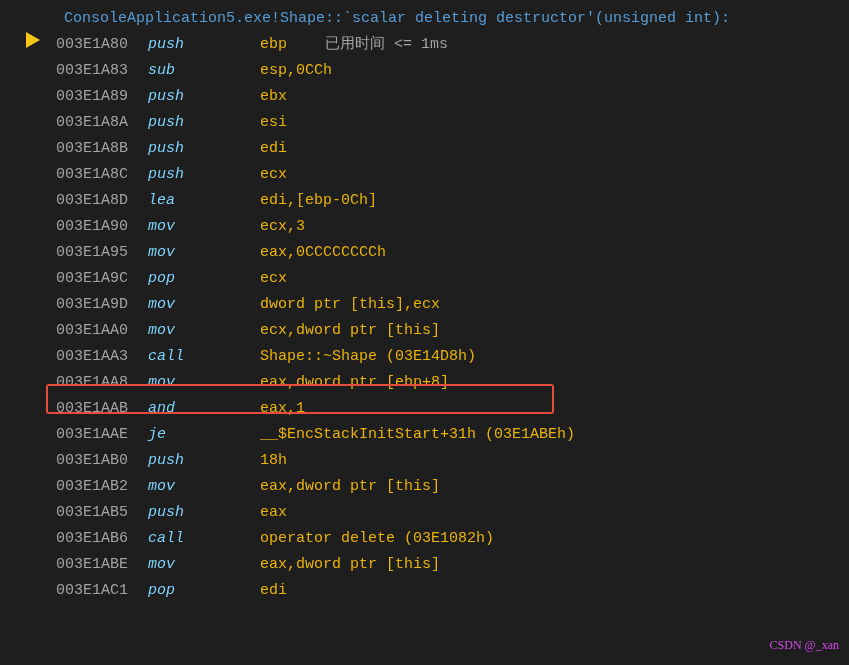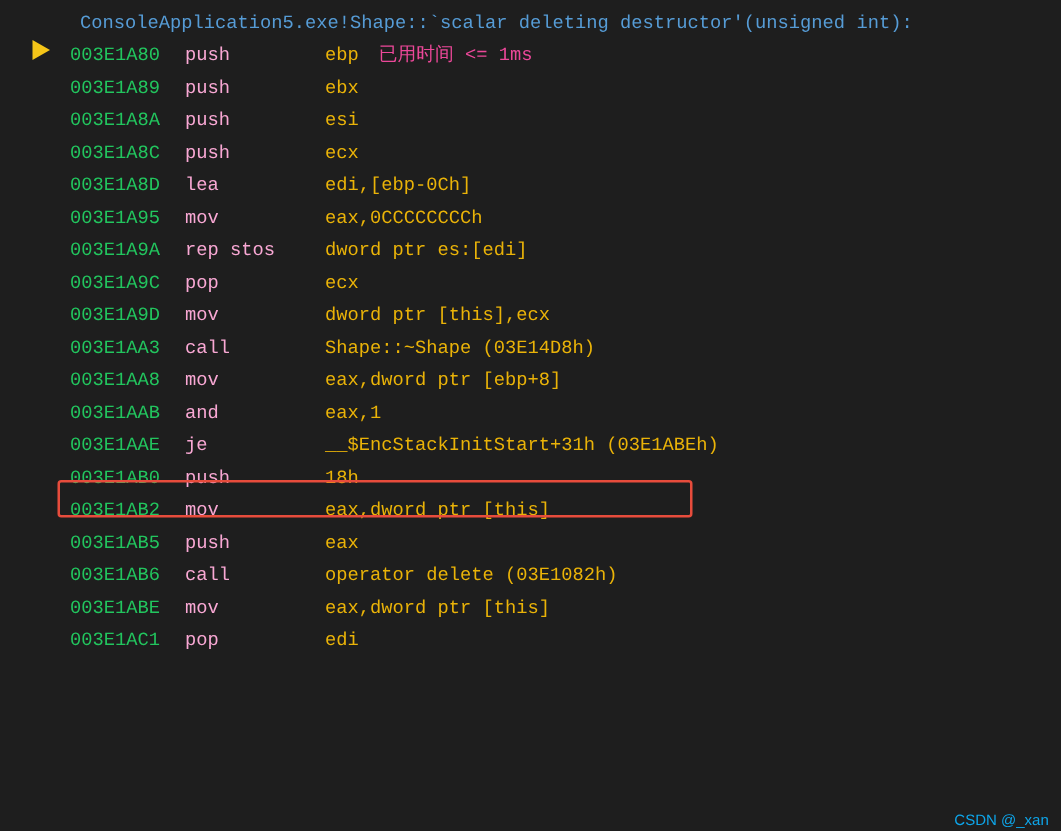--- a/index.html
+++ b/index.html
@@ -47,73 +47,77 @@
     }
     .asm-line {
       padding-left: 56px;
       line-height: 26px;
       white-space: nowrap;
       position: relative;
     }
     .addr {
       display: inline-block;
       width: 92px;
-      color: #22c55e;
+      color: #a3a3a3;
     }
     .mnemonic {
       display: inline-block;
       width: 112px;
-      color: #f9a8d4;
+      color: #7dd3fc;
+      font-style: italic;
     }
     .operands {
       color: #eab308;
     }
     .annotation {
-      color: #ec4899;
-      margin-left: 16px;
+      color: #a3a3a3;
+      margin-left: 38px;
     }
     .highlight-box {
       position: absolute;
       border: 2px solid #e74c3c;
       border-radius: 3px;
       pointer-events: none;
       left: 46px;
       top: 384px;
       width: 508px;
       height: 30px;
     }
     .watermark {
       position: absolute;
       right: 10px;
-      bottom: 2px;
-      color: #0ea5e9;
+      bottom: 12px;
+      color: #d946ef;
       font-size: 12px;
-      font-family: Liberation Sans, sans-serif;
+      font-family: Liberation Serif, serif;
     }
   </style>
 </head>
 <body>
 
 <div class="container">
   <div class="gutter">
     <div class="arrow"></div>
   </div>
 
   <div class="header-line">ConsoleApplication5.exe!Shape::`scalar deleting destructor'(unsigned int):</div>
 
   <div id="rows">
       <div class="asm-line"><span class="addr">003E1A80</span><span class="mnemonic">push</span><span class="operands">ebp</span><span class="annotation">已用时间 &lt;= 1ms</span></div>
+      <div class="asm-line"><span class="addr">003E1A83</span><span class="mnemonic">sub</span><span class="operands">esp,0CCh</span></div>
       <div class="asm-line"><span class="addr">003E1A89</span><span class="mnemonic">push</span><span class="operands">ebx</span></div>
       <div class="asm-line"><span class="addr">003E1A8A</span><span class="mnemonic">push</span><span class="operands">esi</span></div>
+      <div class="asm-line"><span class="addr">003E1A8B</span><span class="mnemonic">push</span><span class="operands">edi</span></div>
       <div class="asm-line"><span class="addr">003E1A8C</span><span class="mnemonic">push</span><span class="operands">ecx</span></div>
       <div class="asm-line"><span class="addr">003E1A8D</span><span class="mnemonic">lea</span><span class="operands">edi,[ebp-0Ch]</span></div>
+      <div class="asm-line"><span class="addr">003E1A90</span><span class="mnemonic">mov</span><span class="operands">ecx,3</span></div>
       <div class="asm-line"><span class="addr">003E1A95</span><span class="mnemonic">mov</span><span class="operands">eax,0CCCCCCCCh</span></div>
-      <div class="asm-line"><span class="addr">003E1A9A</span><span class="mnemonic">rep stos</span><span class="operands">dword ptr es:[edi]</span></div>
       <div class="asm-line"><span class="addr">003E1A9C</span><span class="mnemonic">pop</span><span class="operands">ecx</span></div>
       <div class="asm-line"><span class="addr">003E1A9D</span><span class="mnemonic">mov</span><span class="operands">dword ptr [this],ecx</span></div>
+      <div class="asm-line"><span class="addr">003E1AA0</span><span class="mnemonic">mov</span><span class="operands">ecx,dword ptr [this]</span></div>
       <div class="asm-line"><span class="addr">003E1AA3</span><span class="mnemonic">call</span><span class="operands">Shape::~Shape (03E14D8h)</span></div>
       <div class="asm-line"><span class="addr">003E1AA8</span><span class="mnemonic">mov</span><span class="operands">eax,dword ptr [ebp+8]</span></div>
       <div class="asm-line"><span class="addr">003E1AAB</span><span class="mnemonic">and</span><span class="operands">eax,1</span></div>
       <div class="asm-line"><span class="addr">003E1AAE</span><span class="mnemonic">je</span><span class="operands">__$EncStackInitStart+31h (03E1ABEh)</span></div>
       <div class="asm-line"><span class="addr">003E1AB0</span><span class="mnemonic">push</span><span class="operands">18h</span></div>
       <div class="asm-line"><span class="addr">003E1AB2</span><span class="mnemonic">mov</span><span class="operands">eax,dword ptr [this]</span></div>
       <div class="asm-line"><span class="addr">003E1AB5</span><span class="mnemonic">push</span><span class="operands">eax</span></div>
       <div class="asm-line"><span class="addr">003E1AB6</span><span class="mnemonic">call</span><span class="operands">operator delete (03E1082h)</span></div>
       <div class="asm-line"><span class="addr">003E1ABE</span><span class="mnemonic">mov</span><span class="operands">eax,dword ptr [this]</span></div>
       <div class="asm-line"><span class="addr">003E1AC1</span><span class="mnemonic">pop</span><span class="operands">edi</span></div>

